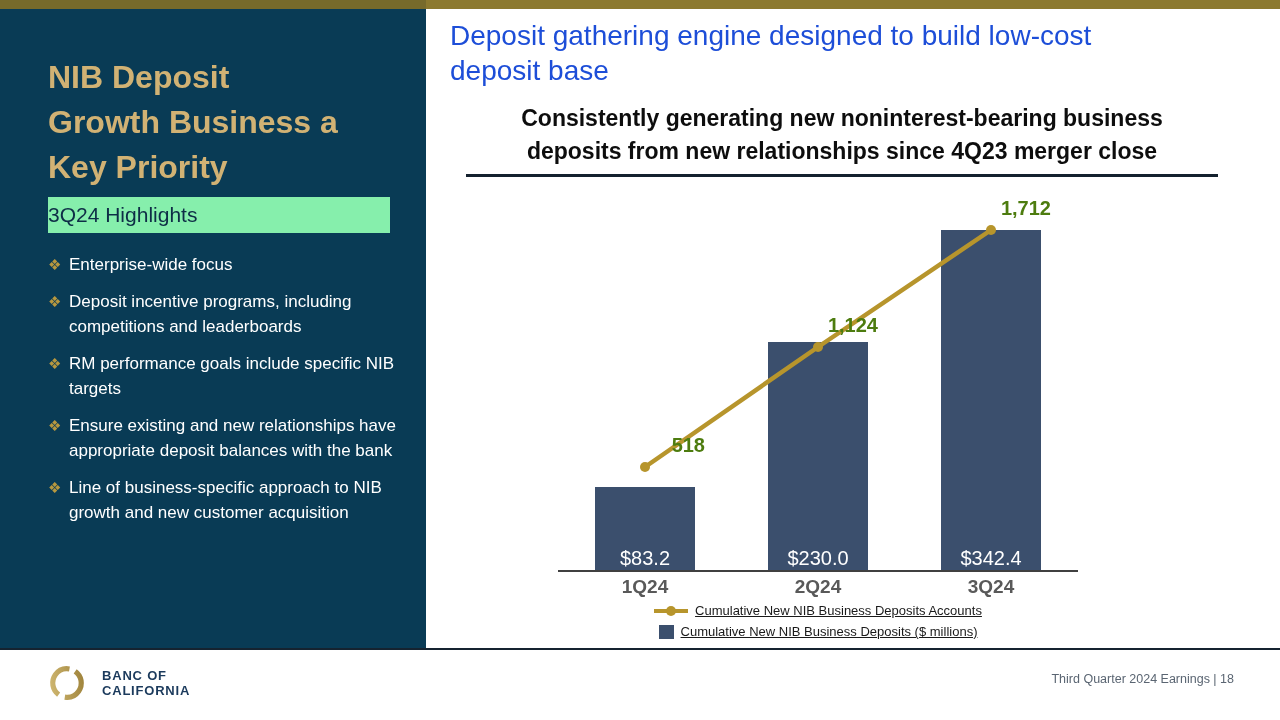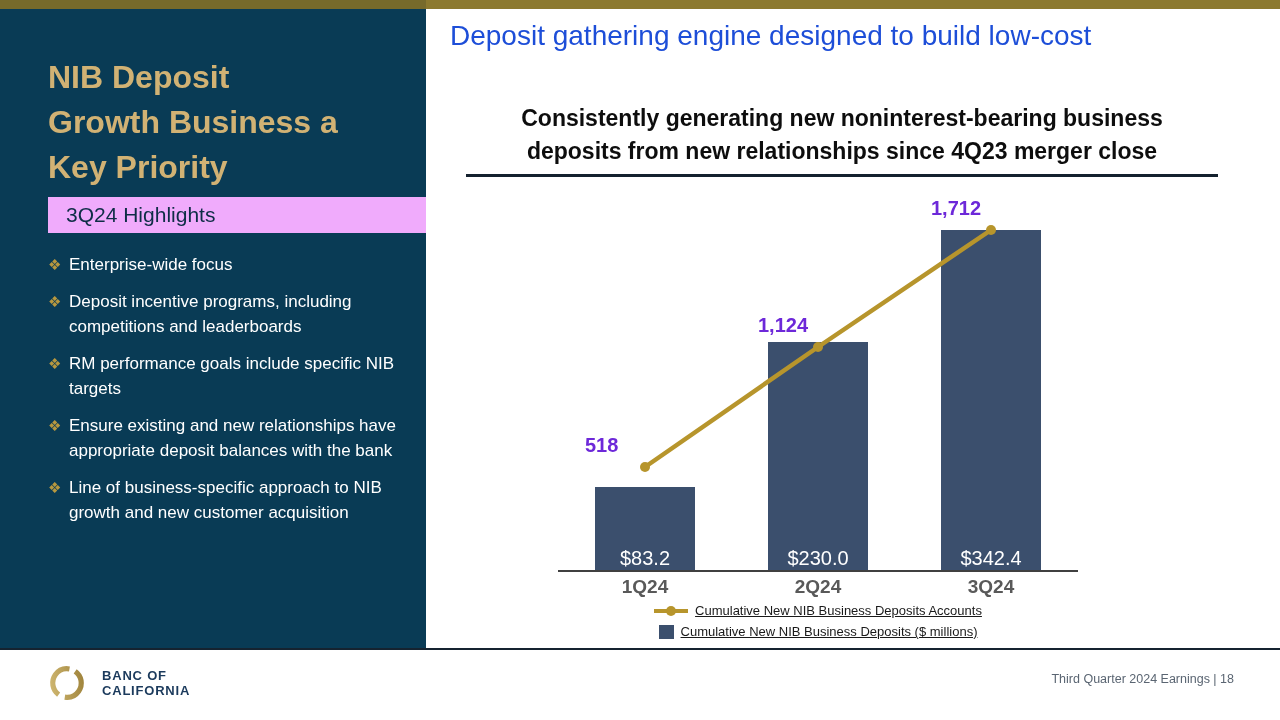--- a/index.html
+++ b/index.html
@@ -21,24 +21,24 @@
     position: absolute; left: 0; top: 9px;
     width: 426px; height: 639px;
     background: #093b55;
   }
   .sb-title {
     position: absolute; left: 48px; top: 46px;
     color: #d1b274; font-size: 32px; font-weight: bold; line-height: 45px;
   }
   .highlights-bar {
     position: absolute; left: 48px; top: 188px;
-    width: 378px; height: 36px;
-    background: #f0abfc;
+    width: 342px; height: 36px;
+    background: #86efac;
     color: #0e2d46; font-size: 21px;
-    display: flex; align-items: center; padding-left: 18px;
+    display: flex; align-items: center; 
   }
   .bullets {
     position: absolute; left: 48px; top: 243px; width: 362px;
     list-style: none;
   }
   .bullets li {
     display: flex; margin-bottom: 12px;
     color: #ffffff; font-size: 17px; line-height: 25px;
   }
   .bullet-icon {
@@ -65,22 +65,22 @@
   .chart-block { position: absolute; left: 558px; top: 196px; width: 520px; height: 452px; }
   .chart-plot  { position: absolute; left: 0; top: 0; width: 520px; height: 374px; }
   .axis-line   { position: absolute; left: 0; bottom: -2px; width: 520px; height: 2px; background: #404040; }
   .bar {
     position: absolute; bottom: 0; width: 100px;
     display: flex; align-items: flex-end; justify-content: center;
   }
   .bar-label { color: #ffffff; font-size: 20px; }
   .line-svg { position: absolute; left: 0; top: 0; overflow: visible; }
   .line-label {
-    position: absolute; width: 120px; text-align: left;
-    color: #6d28d9; font-size: 20px; font-weight: bold;
+    position: absolute; width: 120px; text-align: right;
+    color: #4d7c0f; font-size: 20px; font-weight: bold;
   }
   .x-label {
     position: absolute; top: 380px; width: 120px; text-align: center;
     color: #595959; font-size: 19px; font-weight: bold;
   }
   .legend { position: absolute; left: 0; top: 404px; width: 520px; }
   .legend-row {
     display: flex; align-items: center; justify-content: center;
     gap: 7px; height: 21px;
     color: #1a1a1a; font-size: 13px; text-decoration: underline;
@@ -137,20 +137,21 @@
       </li>
       <li>
         <span class="bullet-icon">❖</span>
         <span>Line of business-specific approach to NIB growth and new customer acquisition</span>
       </li>
     </ul>
   </aside>
 
   <div class="main-title">
     <div>Deposit gathering engine designed to build low-cost</div>
+    <div>deposit base</div>
   </div>
 
   <div class="subtitle">
     <div>Consistently generating new noninterest-bearing business</div>
     <div>deposits from new relationships since 4Q23 merger close</div>
   </div>
   <div class="subtitle-rule"></div>
 
   <div class="chart-block">
     <div class="chart-plot">

